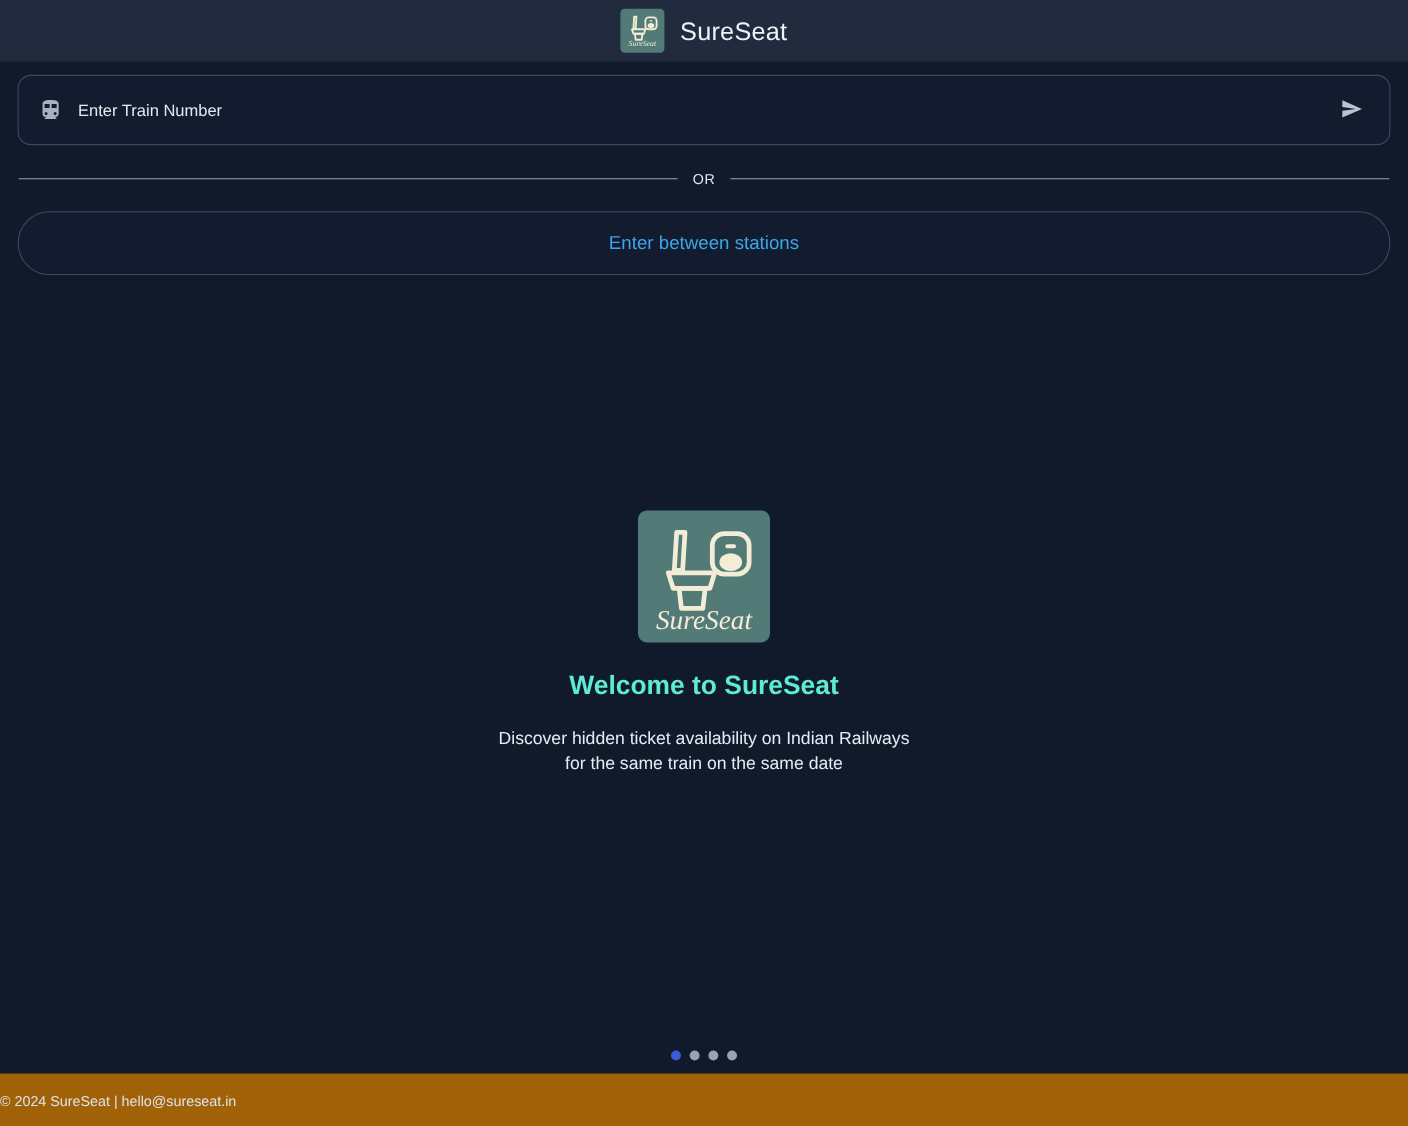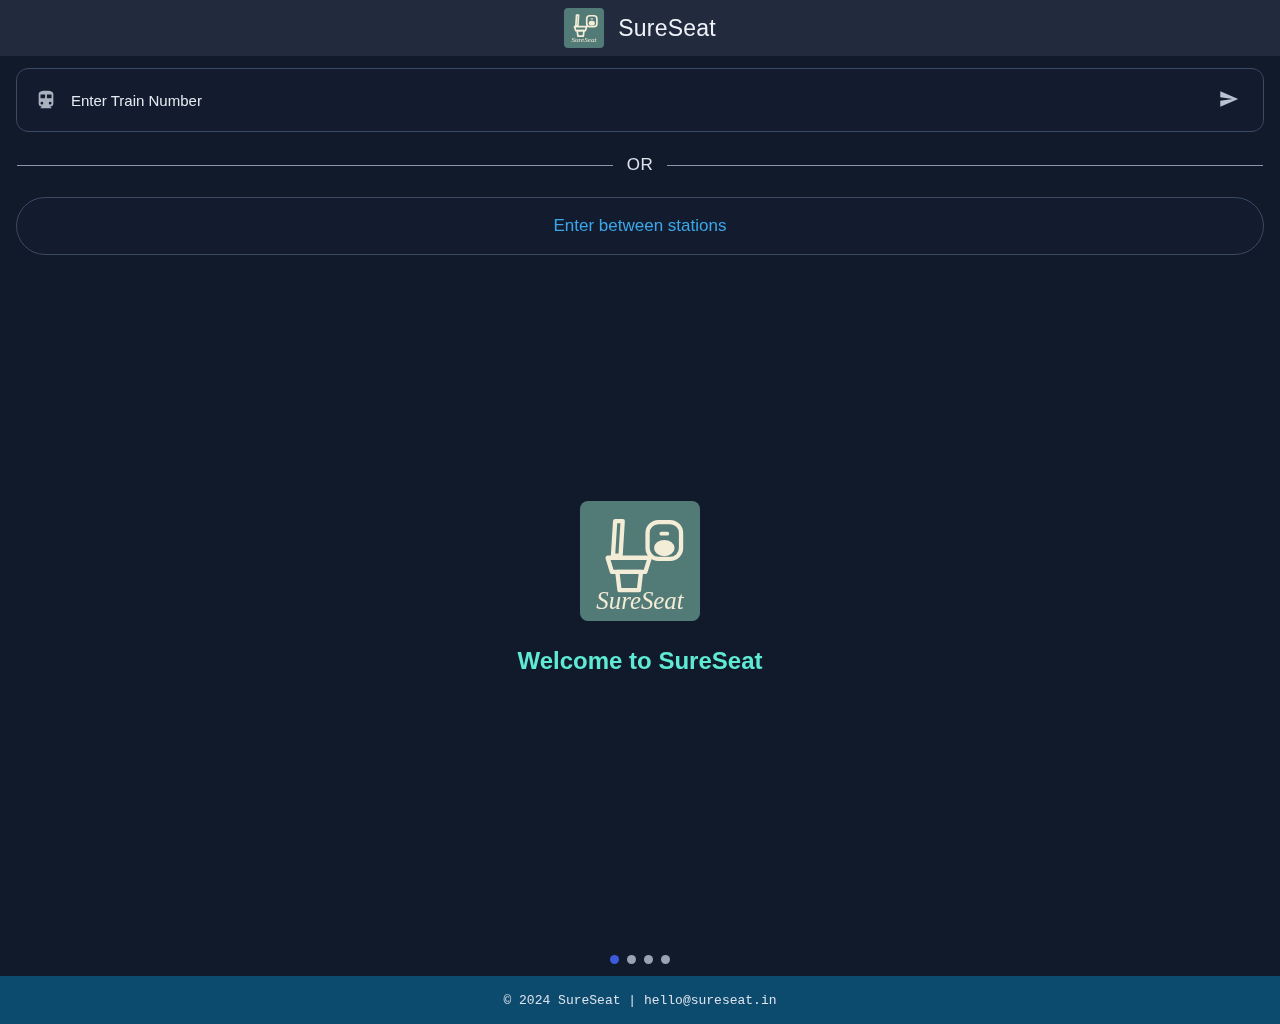--- a/index.html
+++ b/index.html
@@ -108,21 +108,21 @@
     gap: 14px;
     margin-top: 23px;
     padding: 0 1px;
   }
   .or-divider .rule {
     flex: 1 1 auto;
     height: 1px;
     background: #8d97a9;
   }
   .or-divider .or-label {
-    font-size: 17px;
+    font-size: 13px;
     color: #dfe5ee;
     letter-spacing: 0.4px;
     flex: 0 0 auto;
   }
 
   
   .stations-button {
     margin-top: 22px;
     height: 58px;
     flex: 0 0 58px;
@@ -193,25 +193,23 @@
     border: none;
     padding: 0;
     cursor: pointer;
   }
   .dot.active { background: #3b5bdb; }
 
   
   .app-footer {
     height: 48px;
     flex: 0 0 48px;
-    background: #0c4a6e;
-    display: flex;
-    align-items: center;
-    justify-content: center;
-    font-family: Liberation Mono, monospace;
+    background: #a16207;
+    display: flex;
+    align-items: center;
   }
   .footer-text {
     font-size: 13px;
     color: #dde3ec;
   }
 </style>
 </head>
 <body>
 
 <header class="app-header">
@@ -265,20 +263,24 @@
           <path d="M20 47 L59 47 L55 60 L24 60 Z"></path>
           <path d="M29 60 L51 60 L49 77 L31 77 Z"></path>
           <rect x="57" y="14" width="31" height="34" rx="10"></rect>
           <ellipse cx="72.5" cy="38" rx="9.5" ry="7.5" fill="#f3ecd6" stroke="none"></ellipse>
           <rect x="68" y="23" width="9" height="3.4" rx="1.7" fill="#f3ecd6" stroke="none"></rect>
         </g>
         <text x="50" y="94" text-anchor="middle" font-family="'Liberation Serif', serif" font-style="italic" font-size="23" fill="#f3ecd6">SureSeat</text>
       </svg>
     </div>
     <h2 class="hero-title">Welcome to SureSeat</h2>
+    <p class="hero-subtitle">
+      <span>Discover hidden ticket availability on Indian Railways</span><br>
+      <span>for the same train on the same date</span>
+    </p>
   </section>
 
   <div class="carousel-dots">
     <button class="dot active" style="background: rgb(59, 91, 219);"></button>
     <button class="dot" style="background: rgb(154, 163, 175);"></button>
     <button class="dot" style="background: rgb(154, 163, 175);"></button>
     <button class="dot" style="background: rgb(154, 163, 175);"></button>
   </div>
 
 </main>

